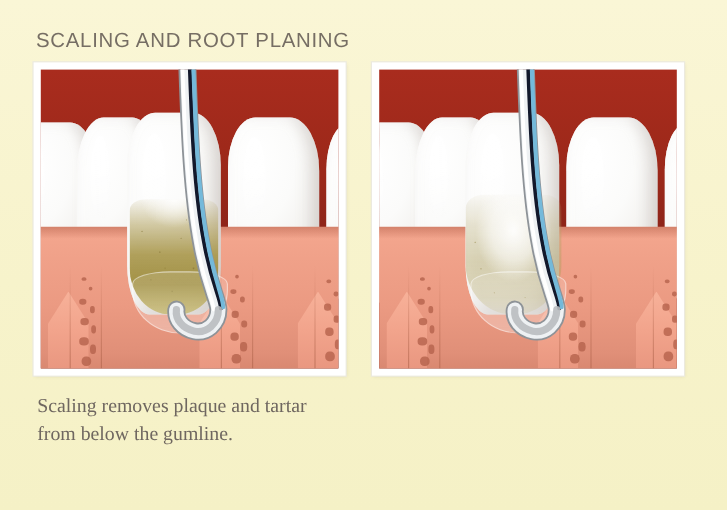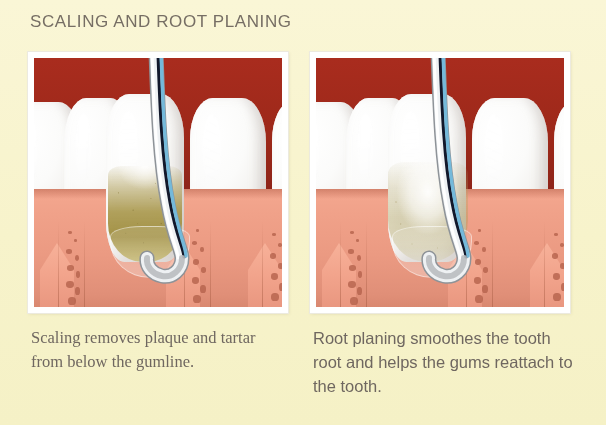--- a/index.html
+++ b/index.html
@@ -16,21 +16,21 @@
   }
   #infographic {
     position: absolute;
     inset: 0;
     background: linear-gradient(180deg, #faf6d6 0%, #f7f3cb 55%, #f5f1c6 100%);
   }
   
   #title {
     position: absolute;
     left: 30px;
-    top: 12px;
+    top: 24px;
     font-size: 17px;
     letter-spacing: 0.6px;
     color: #766e64;
     white-space: nowrap;
   }
   
   .panel {
     position: absolute;
     top: 52px;
     width: 260px;
@@ -381,15 +381,14 @@
           <path d="M14,0 C16,58 18,108 26,151 C32,185 40,198 40,206" fill="none" stroke="#ffffff" stroke-width="3" stroke-linecap="round" opacity="0.95"></path>
           <path d="M44,206 C44,218 34,226 24,224 C14,222 8,214 9,206" fill="none" stroke="#b9bcc0" stroke-width="6" stroke-linecap="round" opacity="0.9"></path>
         </svg>
       </div>
 
     </div>
   </div>
 
   <div class="caption" id="caption-left">Scaling removes plaque and tartar from below the gumline.</div>
 
-  <div class="caption" id="caption-right">Root planing smoothes the tooth root and helps the gums reattach to the tooth.</div>
 
 </div>
 
 </body></html>

